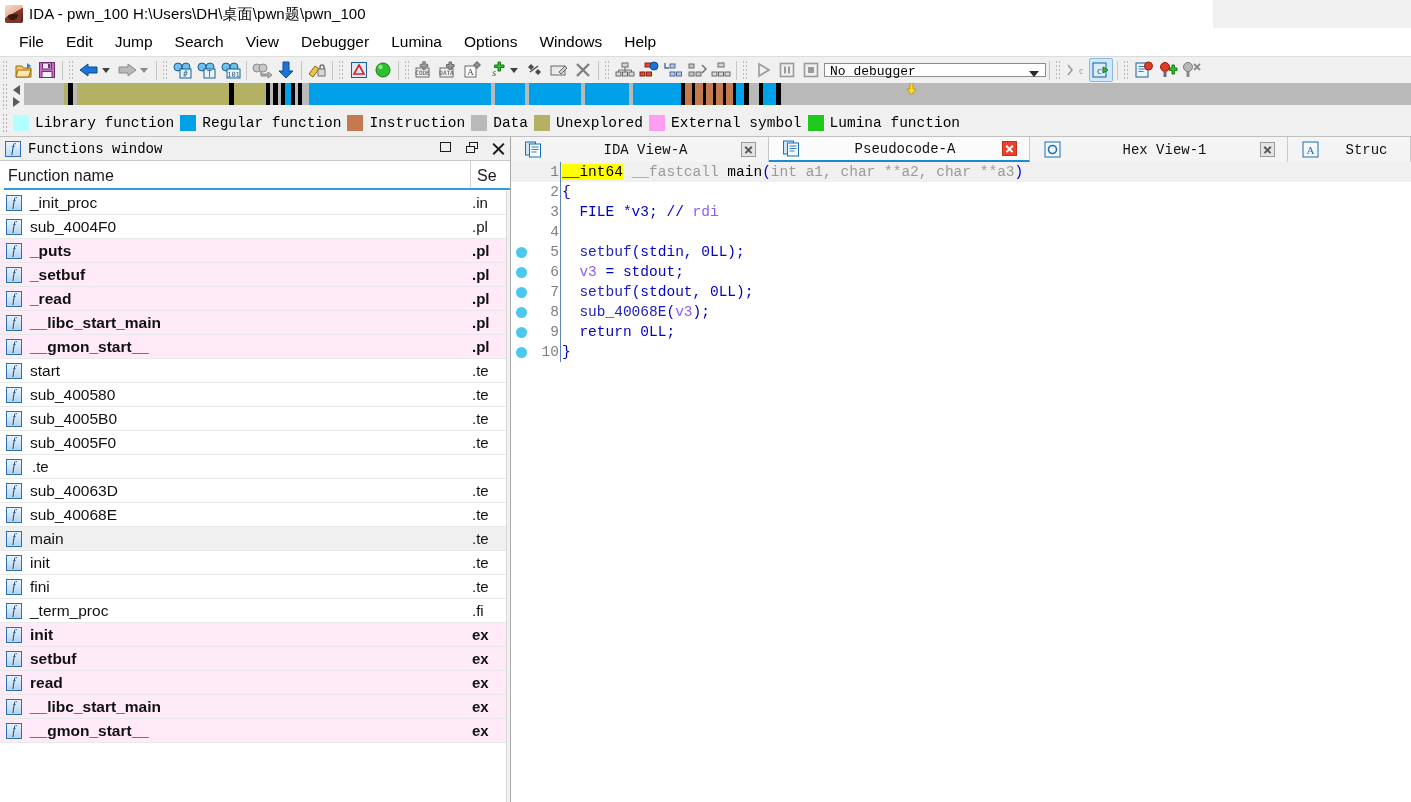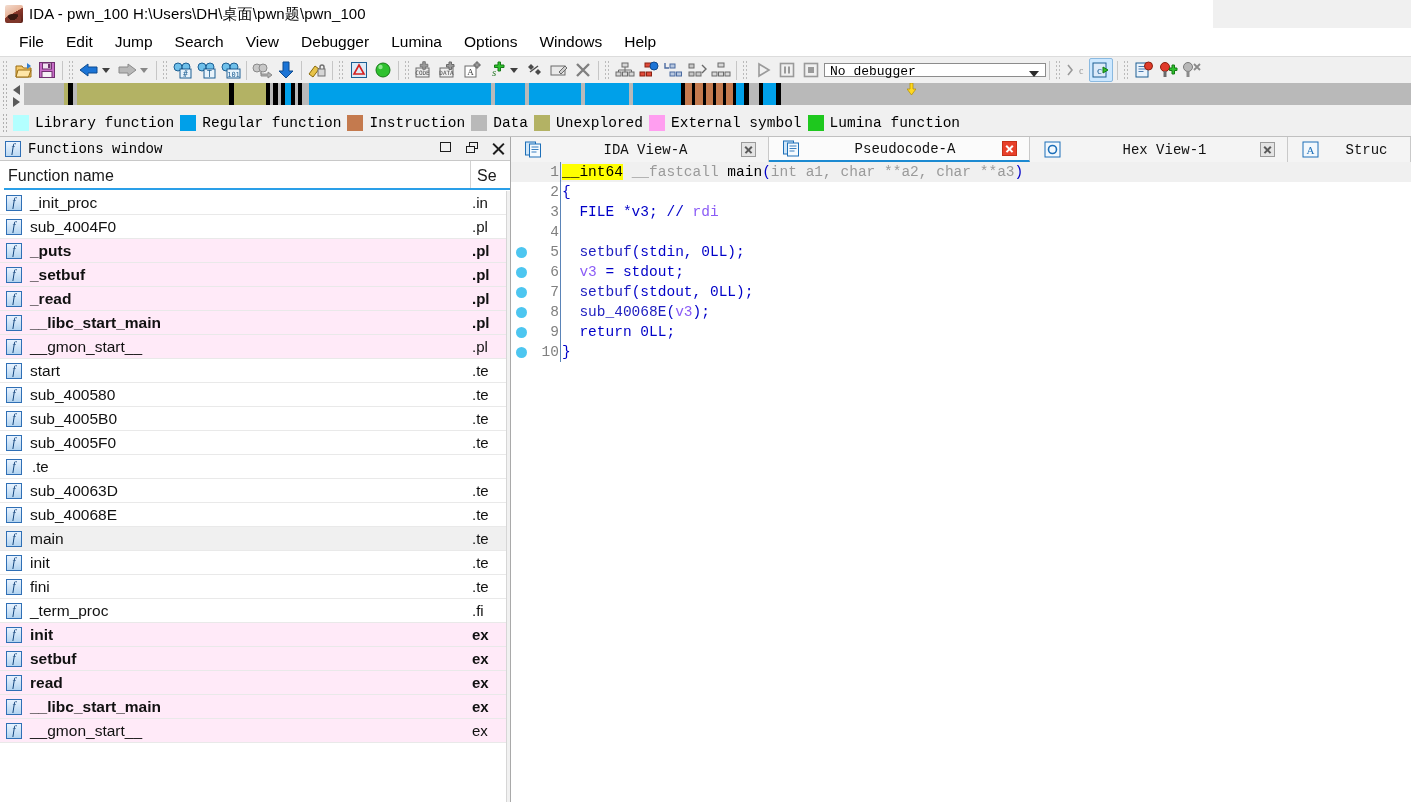--- a/index.html
+++ b/index.html
@@ -153,21 +153,21 @@
   .fn-row.import { background:#ffeaf8; }
   .fn-row.selected { background:#f0f0f0; }
   .fn-row .ricon {
     width:16px;height:16px;margin-left:6px;margin-right:8px;flex:none;
     border:1px solid #2f6fb5; background:linear-gradient(180deg,#e8f3ff,#b3d4f0);
     font-family:"Liberation Serif", serif; font-style:italic; font-size:12px; color:#10427a;
     display:flex;align-items:center;justify-content:center; box-sizing:border-box;
   }
   .fn-row .rname { font-size:15.5px; color:#111; flex:1 1 auto; white-space:nowrap; }
   .fn-row.import .rname, .fn-row.import .rseg { font-weight:bold; }
-  .fn-row.import.thin .rname, .fn-row.import.thin .rseg { font-weight:normal; }
+  .fn-row.import.thin .rname, .fn-row.import.thin .rseg { font-weight:bold; }
   .fn-row .rseg { width:40px; font-size:15px; color:#111; box-sizing:border-box; padding-left:2px; overflow:hidden; white-space:nowrap;}
 
   .fn-vscroll {
     position:absolute; right:0; top:0; width:3px; height:100%;
     background:#f1f1f1; border-left:1px solid #d6d6d6;
   }
 
   
   .tabstrip {
     position:absolute; left:511px; top:137px; width:900px; height:25px;

